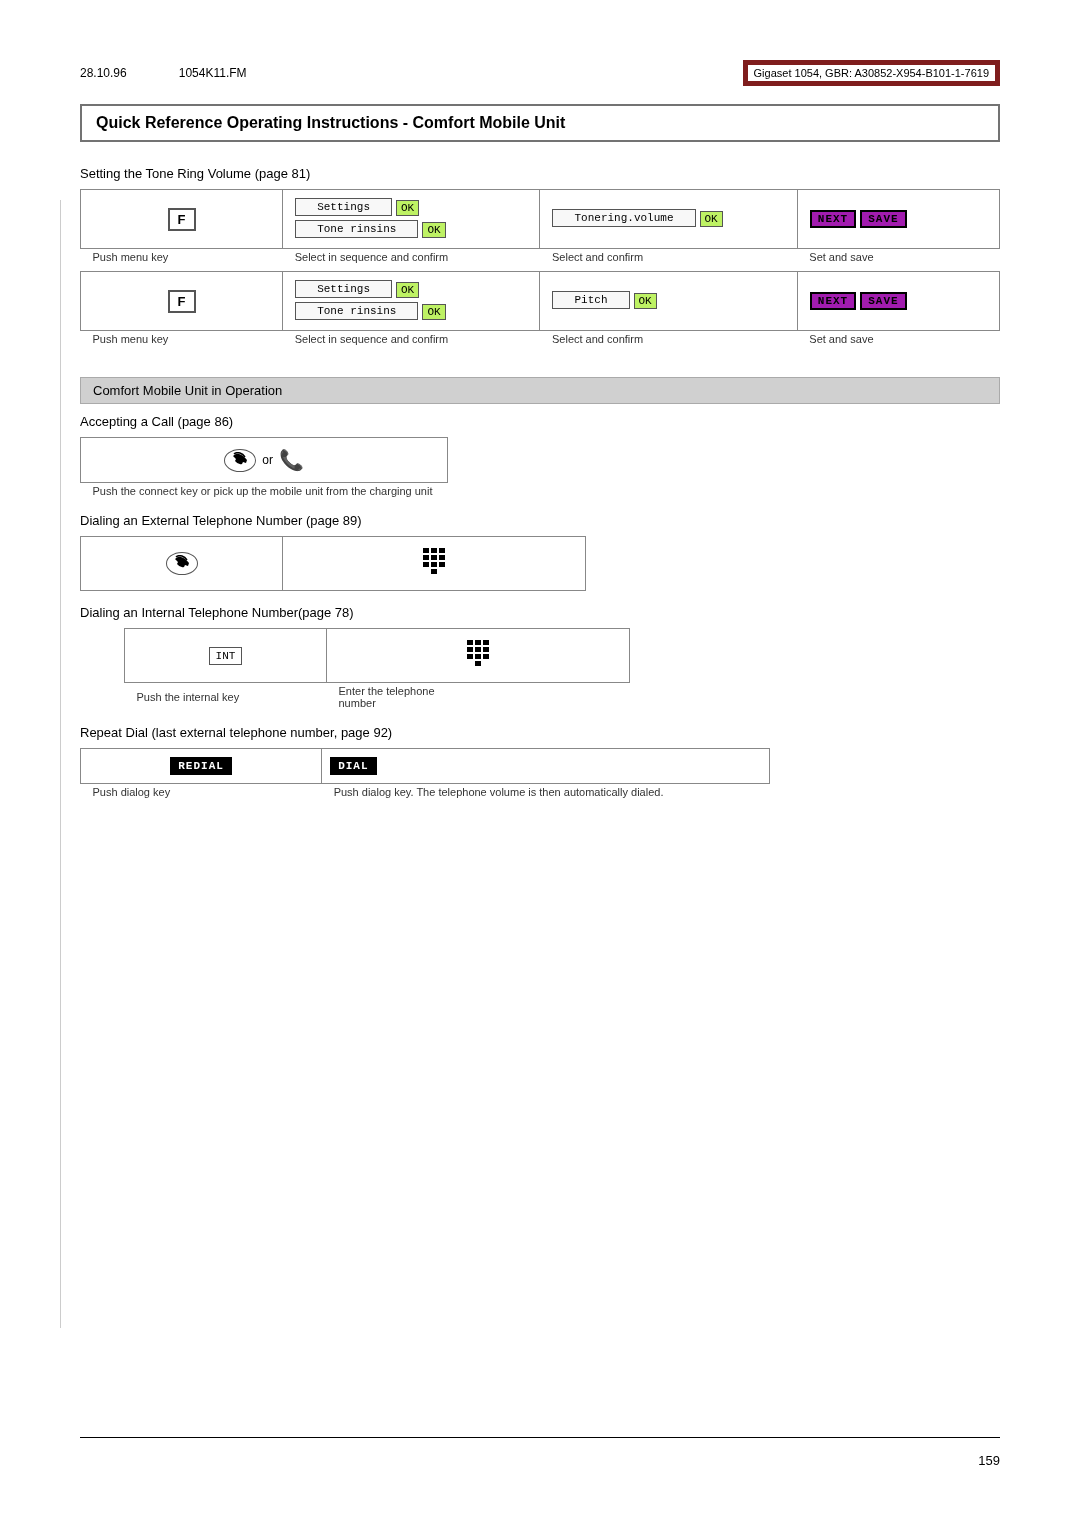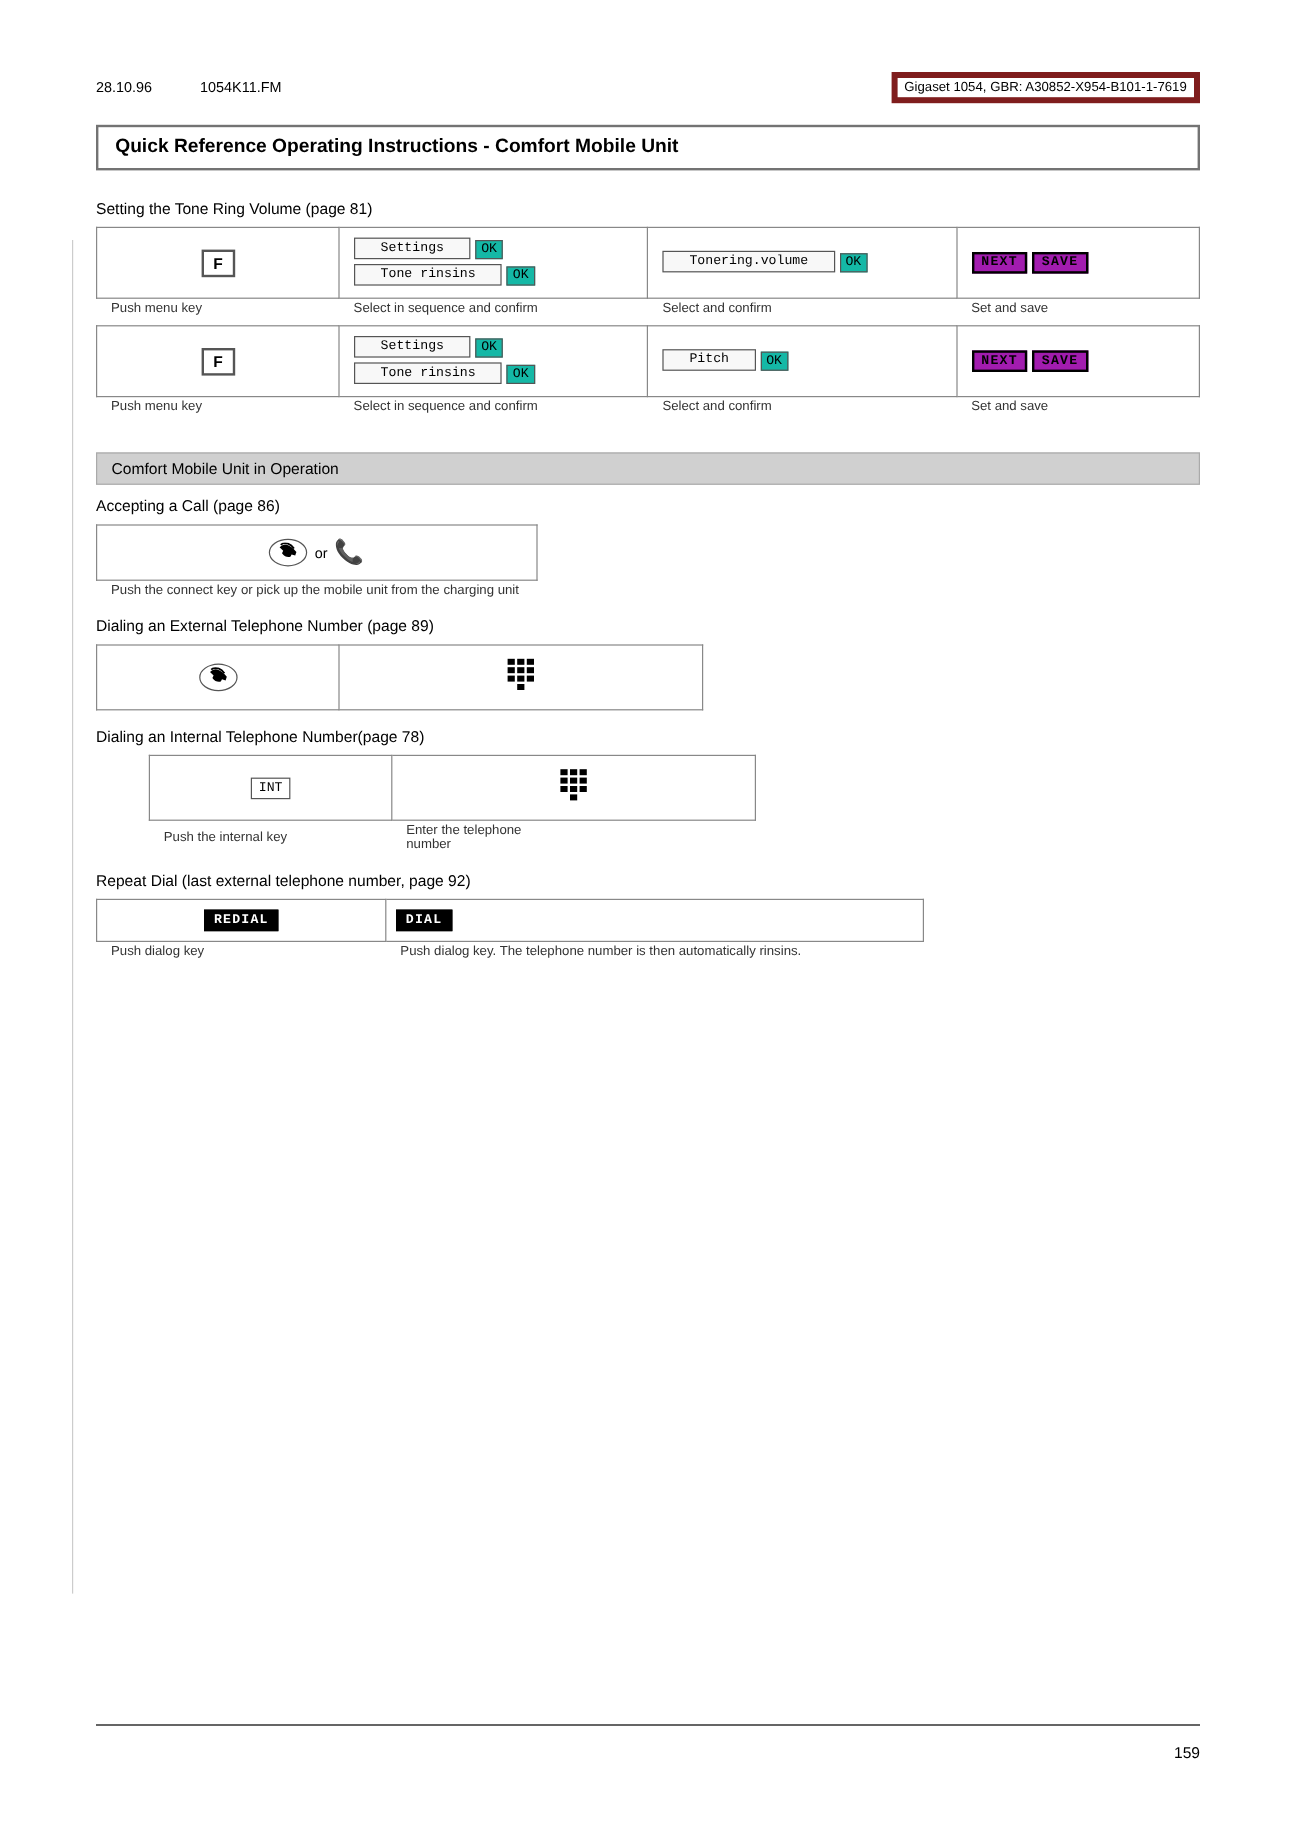--- a/index.html
+++ b/index.html
@@ -21,21 +21,21 @@
     }
 
     
     .page-header {
       display: flex;
       justify-content: space-between;
       align-items: center;
       margin-bottom: 18px;
       font-size: 12px;
     }
-    .page-header-left { display: flex; gap: 40px; text-align: center; }
+    .page-header-left { display: flex; gap: 52px; text-align: center; }
     .header-date { }
     .header-filename { }
     .header-product { border: 5px solid #7f1d1d; padding: 2px 6px; font-size: 11px; }
 
     
     .main-title-box {
       border: 2px solid #737373;
       padding: 8px 14px;
       font-size: 16px;
       font-weight: bold;
@@ -59,21 +59,21 @@
       display: inline-block;
       background: #f8f8f8;
       margin-bottom: 2px;
     }
     .screen-ok {
       border: 1px solid #555;
       padding: 1px 4px;
       font-family: 'Courier New', monospace;
       font-size: 11px;
       display: inline-block;
-      background: #14b8a6;
+      background: #bef264;
     }
     .key-box {
       border: 1px solid #555;
       padding: 2px 6px;
       font-family: 'Courier New', monospace;
       font-size: 11px;
       display: inline-block;
       background: #fff;
     }
     .key-box-f {
@@ -402,21 +402,21 @@
           <tr>
         <td style="width:35%; text-align:center; padding:8px;">
           <span class="btn-box-inverted">REDIAL</span>
         </td>
         <td style="width:65%; text-align:left; padding:8px;">
           <span class="btn-box-inverted">DIAL</span>
         </td>
       </tr>
       <tr class="caption-row">
         <td>Push dialog key</td>
-        <td>Push dialog key. The telephone number is then automatically rinsins.</td>
+        <td>Push dialog key. The telephone volume is then automatically dialed.</td>
       </tr>
     </tbody>
       </table>
   </div>
 
   
   <div class="bottom-divider"></div>
 
   
   <div class="page-number">159</div>

